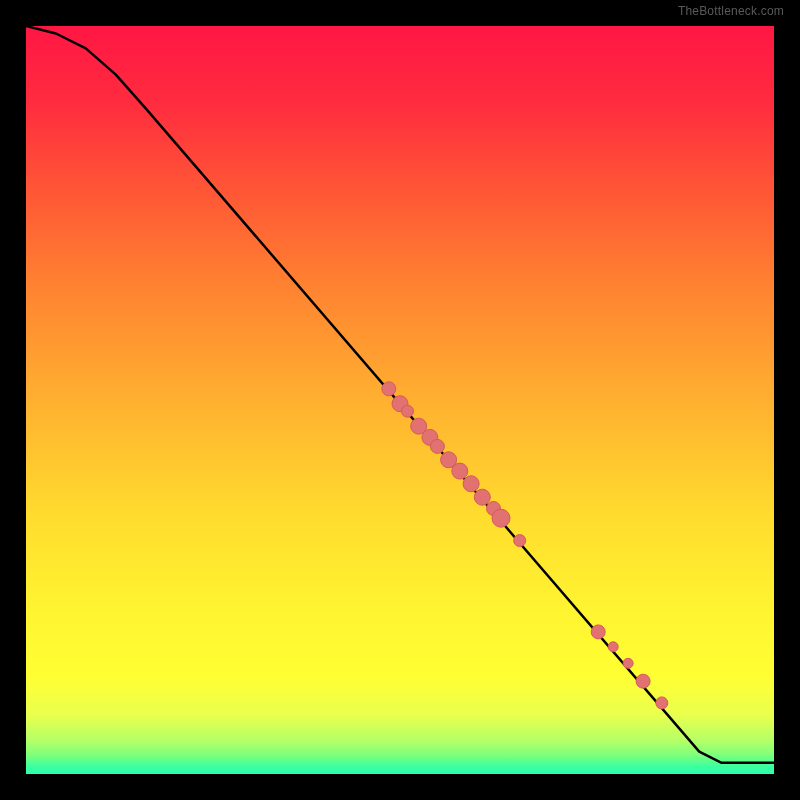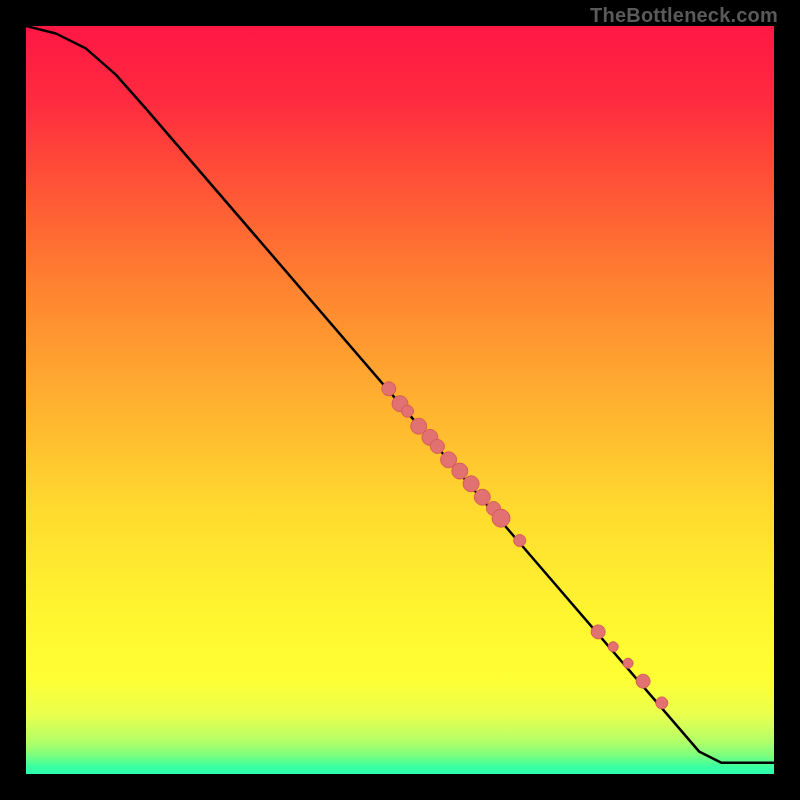--- a/index.html
+++ b/index.html
@@ -13,24 +13,24 @@
   }
   .stage {
     position: relative;
     width: 800px;
     height: 800px;
     background: #000;
   }
   .watermark {
     position: absolute;
     top: 4px;
-    right: 22px;
+    right: 16px;
     color: #5a5a5a;
-    font-size: 20px;
-    font-weight: 700;
+    font-size: 12px;
+    font-weight: 400;
     letter-spacing: 0.2px;
     z-index: 40;
     user-select: none;
   }
   svg.plot {
     position: absolute;
     left: 0;
     top: 0;
     display: block;
   }

